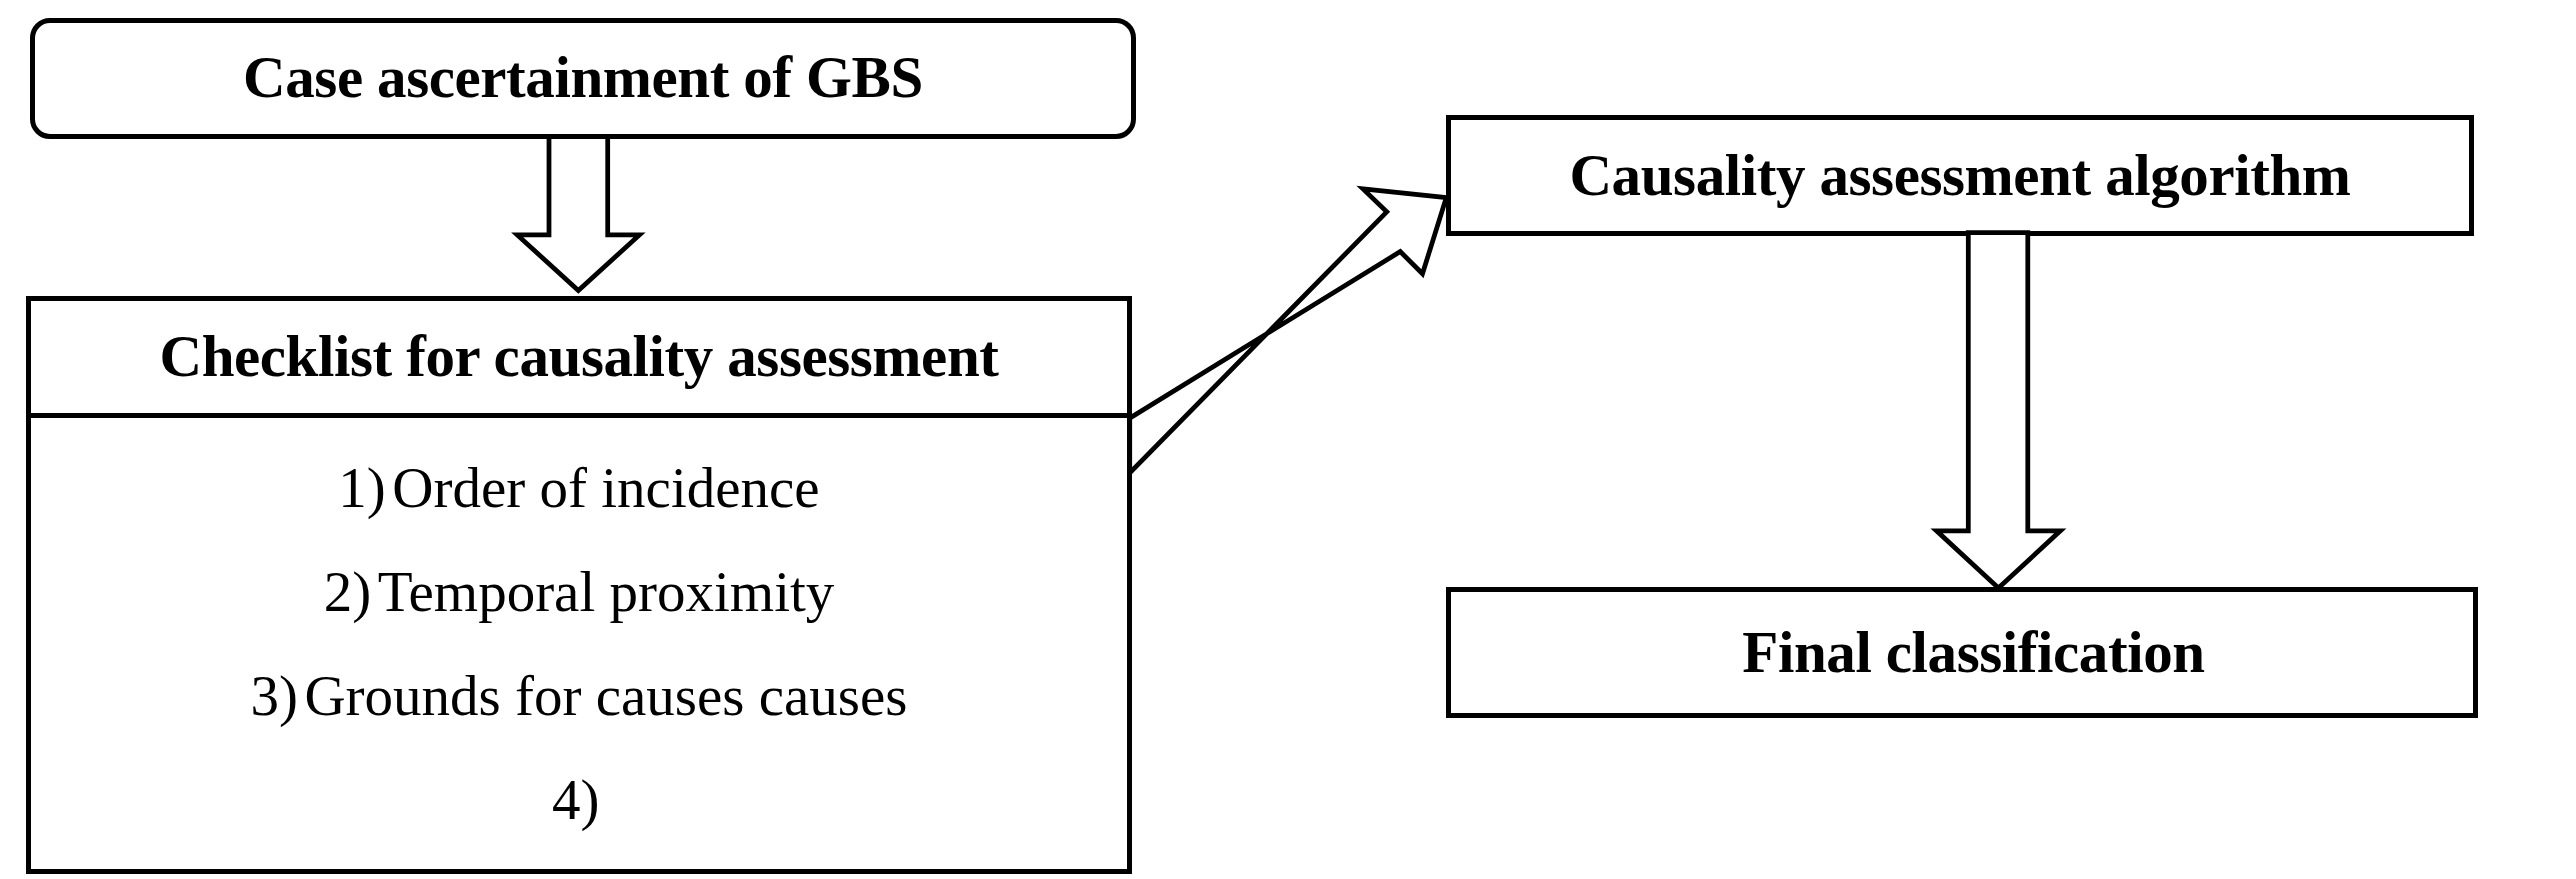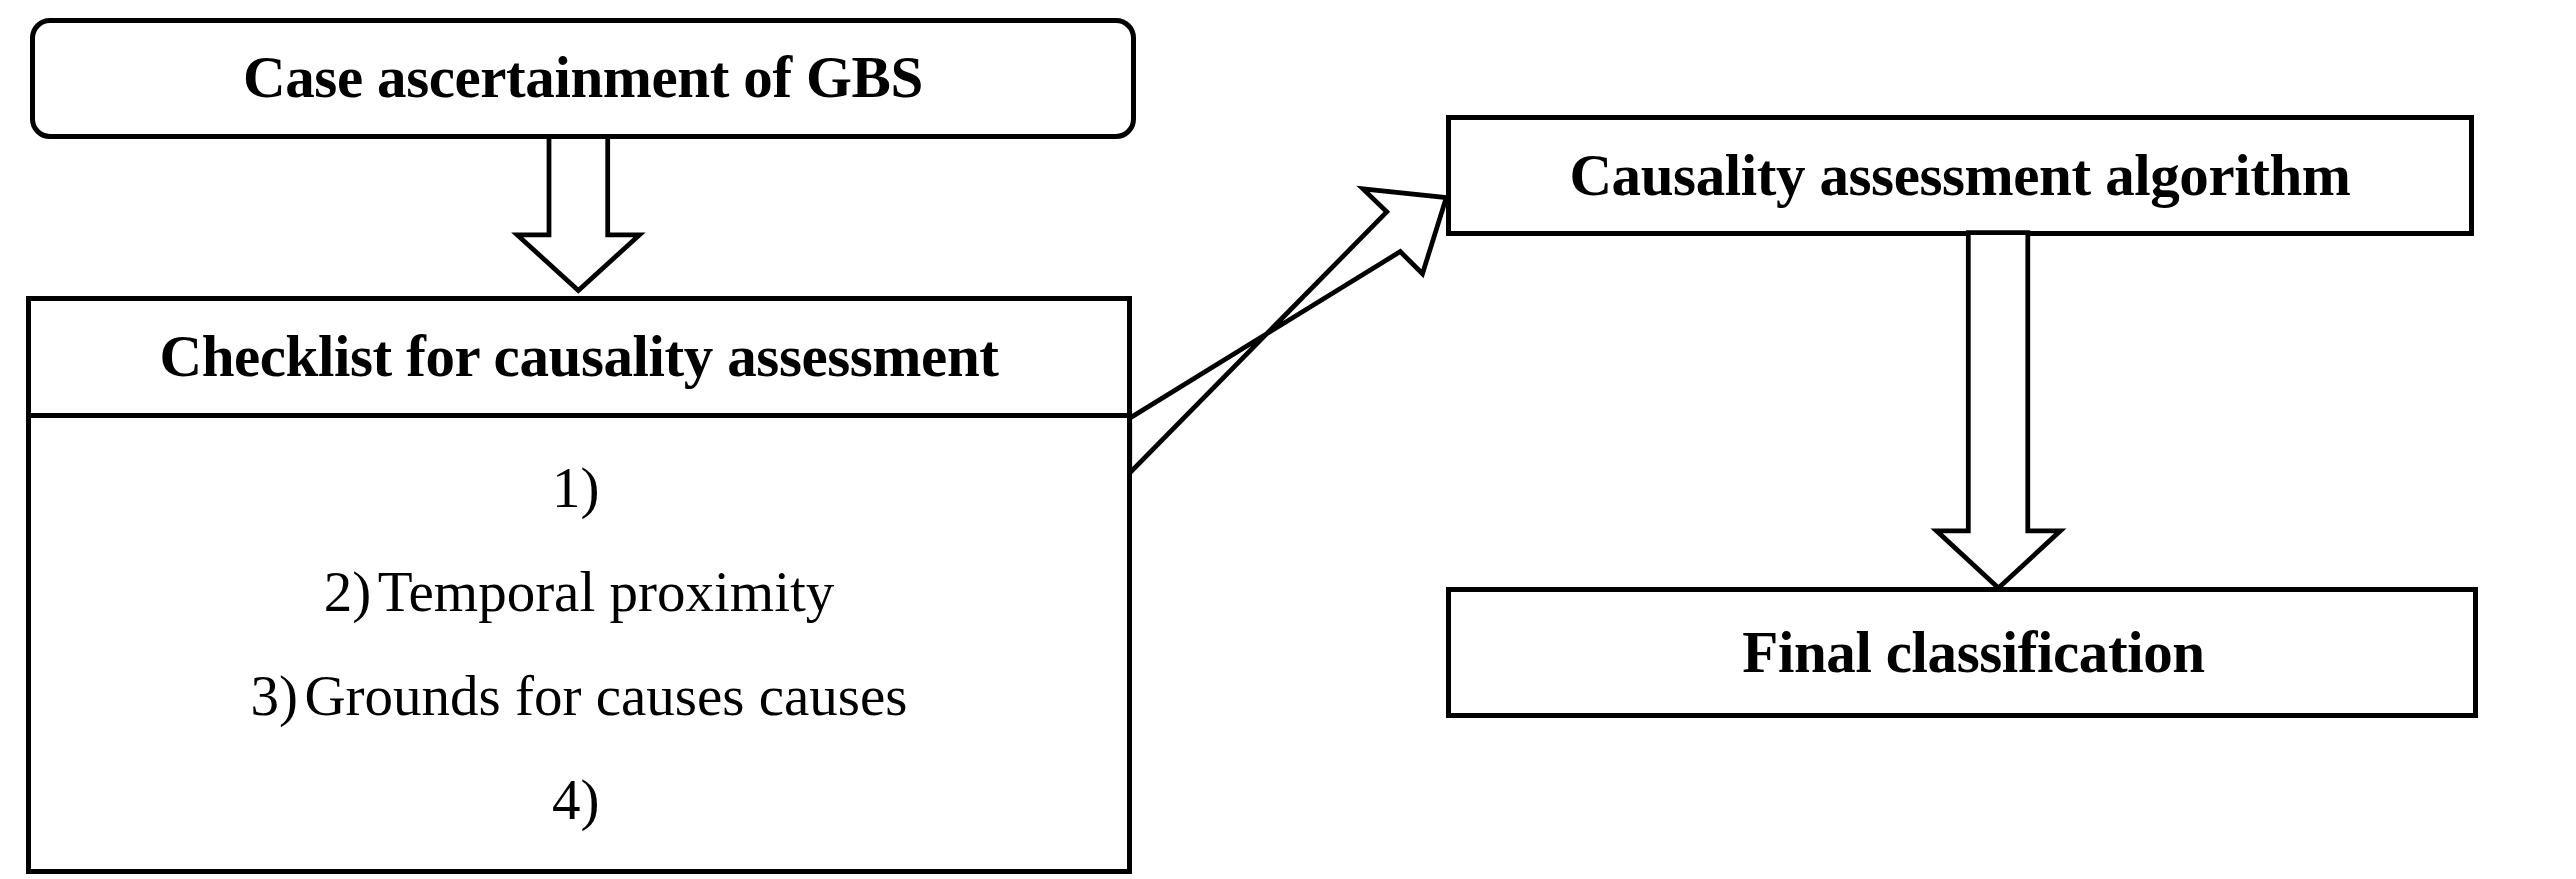--- a/index.html
+++ b/index.html
@@ -125,20 +125,21 @@
   </div>
 
   <div class="node" id="node-checklist">
     <div class="checklist-header">
       <span class="node-title">Checklist for causality assessment</span>
     </div>
     <div class="checklist-body">
 
       <div class="checklist-item">
         <span class="item-num">1)</span>
+        <span class="item-text">Order of incidence</span>
       </div>
 
       <div class="checklist-item">
         <span class="item-num">2)</span>
         <span class="item-text">Temporal proximity</span>
       </div>
 
       <div class="checklist-item">
         <span class="item-num">3)</span>
         <span class="item-text">Grounds for causes causes</span>

